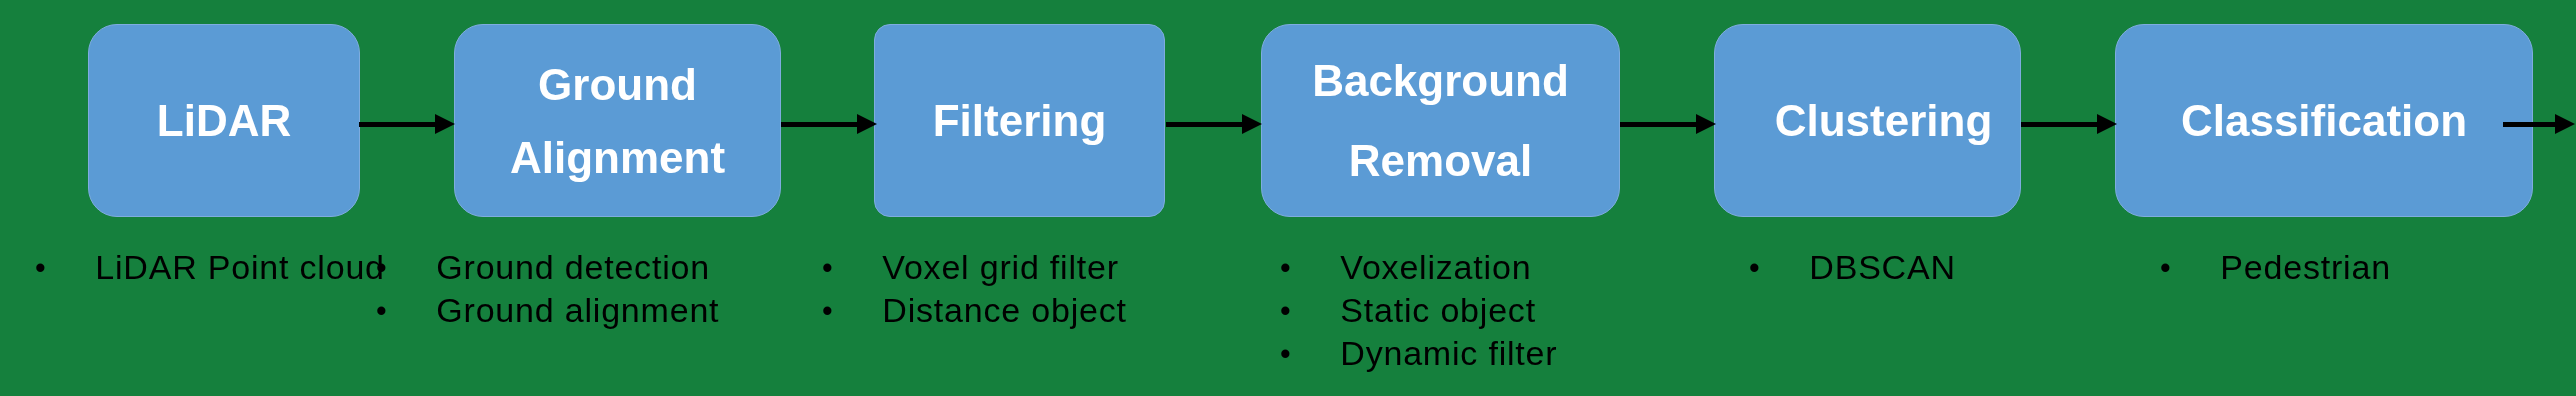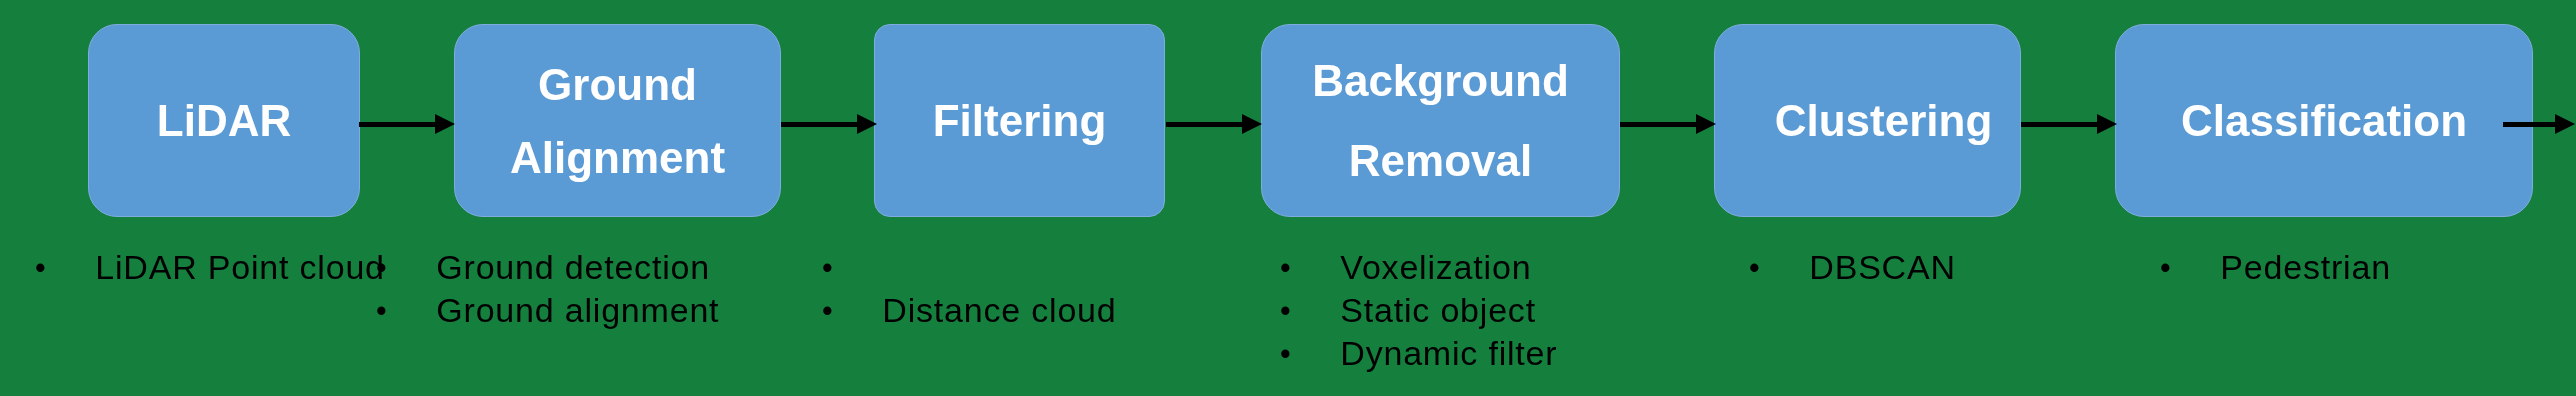--- a/index.html
+++ b/index.html
@@ -148,24 +148,25 @@
     </li>
     <li>
       <span class="dot">•</span>
       <span>Ground alignment</span>
     </li>
   </ul>
 
   <ul class="bullets bl3">
     <li>
       <span class="dot">•</span>
+      <span>Voxel grid filter</span>
     </li>
     <li>
       <span class="dot">•</span>
-      <span>Distance cloud</span>
+      <span>Distance object</span>
     </li>
   </ul>
 
   <ul class="bullets bl4">
     <li>
       <span class="dot">•</span>
       <span>Voxelization</span>
     </li>
     <li>
       <span class="dot">•</span>

